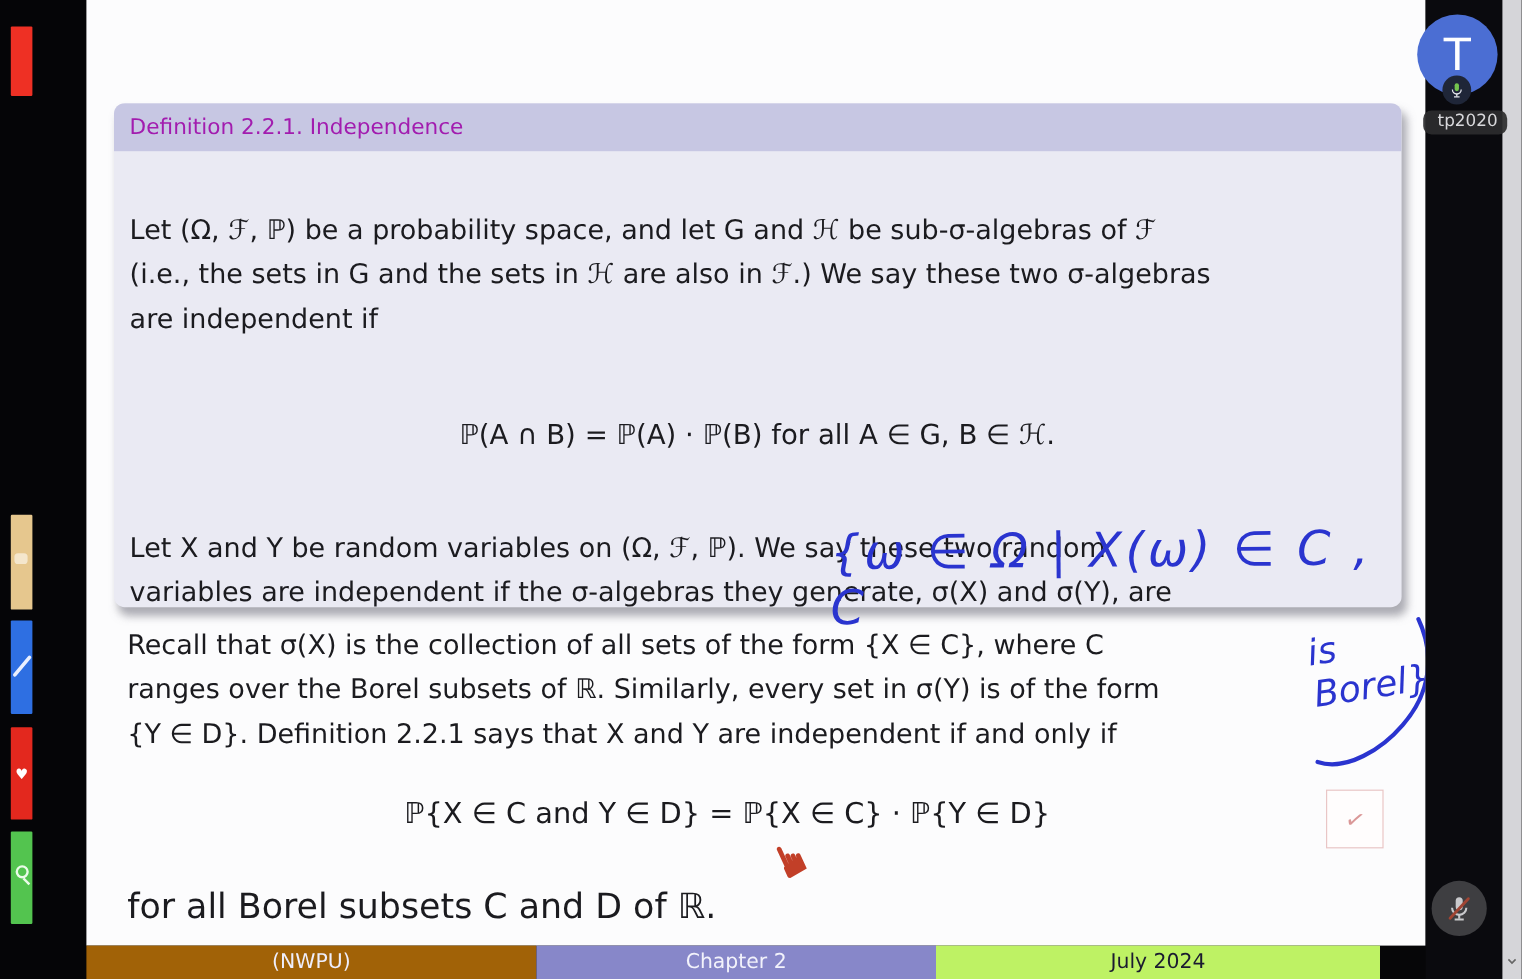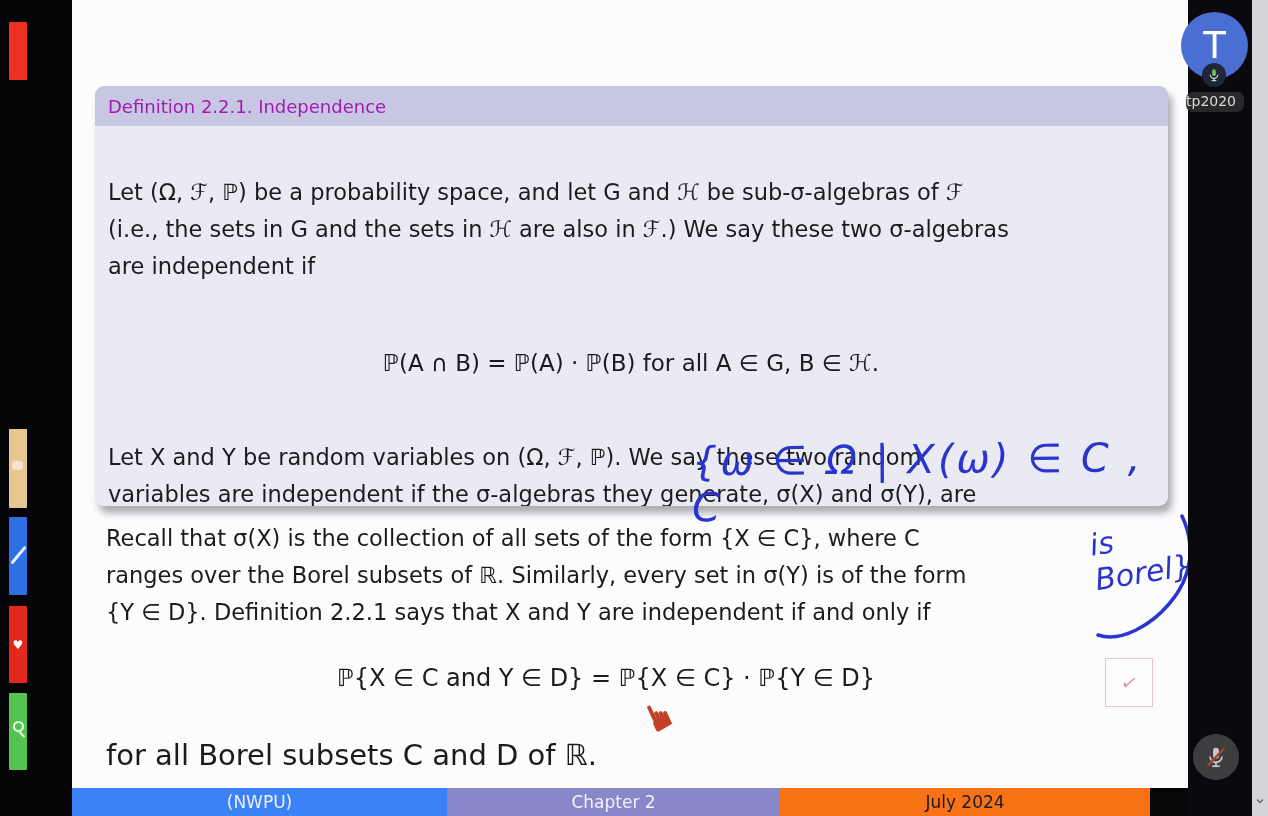--- a/index.html
+++ b/index.html
@@ -40,33 +40,33 @@
   
   .hand-pointer{position:absolute;left:570px;top:694px;font-size:38px;color:#c23f28;
     transform:rotate(-115deg);font-style:normal;pointer-events:none;}
   
   .stamp{position:absolute;left:1033px;top:658px;width:46px;height:47px;background:#fffdfd;
     border:1.5px solid #e9c6c6;display:flex;align-items:center;justify-content:center;}
   .stamp span{color:#d27f7f;font-size:20px;transform:rotate(12deg);opacity:.8;}
   
   .footer{position:absolute;left:72px;top:788px;width:1116px;height:28px;display:flex;font-size:17px;}
   .fseg{display:flex;align-items:center;justify-content:center;height:100%;}
-  .fseg1{width:375px;background:#3b82f6;color:#eeeefc;}
+  .fseg1{width:375px;background:#a16207;color:#eeeefc;}
   .fseg2{width:333px;background:#8787c9;color:#f2f2fb;}
-  .fseg3{width:370px;background:#f97316;color:#1b1b30;position:relative;}
+  .fseg3{width:370px;background:#bef264;color:#1b1b30;position:relative;}
   .fseg3 .fpage{position:absolute;right:10px;top:3px;margin-top:24px;}
   
   .cam-strip{position:absolute;left:1188px;top:0;width:64px;height:816px;background:#0a0a0e;}
   .avatar{position:absolute;left:1181px;top:12px;width:67px;height:67px;border-radius:50%;
     background:#4b6ed3;display:flex;align-items:center;justify-content:center;
     color:#fff;font-size:37px;font-weight:500;z-index:5;}
   .mic-badge{position:absolute;left:1202px;top:63px;width:24px;height:24px;border-radius:50%;
     background:#1f2638;z-index:6;display:flex;align-items:center;justify-content:center;}
   .name-pill{position:absolute;left:1186px;top:92px;background:rgba(44,44,46,.92);color:#d9d9dc;
-    font-size:14px;padding:1px 8px 3px 0;border-radius:7px;z-index:6;}
+    font-size:14px;padding:1px 8px 3px 12px;border-radius:7px;z-index:6;}
   .mute-btn{position:absolute;left:1193px;top:734px;width:46px;height:46px;border-radius:50%;
     background:#3e3e41;display:flex;align-items:center;justify-content:center;z-index:5;border:none;}
   
   .scroll-strip{position:absolute;left:1252px;top:0;width:16px;height:816px;background:#d5d5d9;}
   .scroll-chevron{position:absolute;left:1256px;top:797px;width:8px;height:8px;}
 </style>
 </head>
 <body>
 
 <div class="left-strip">

